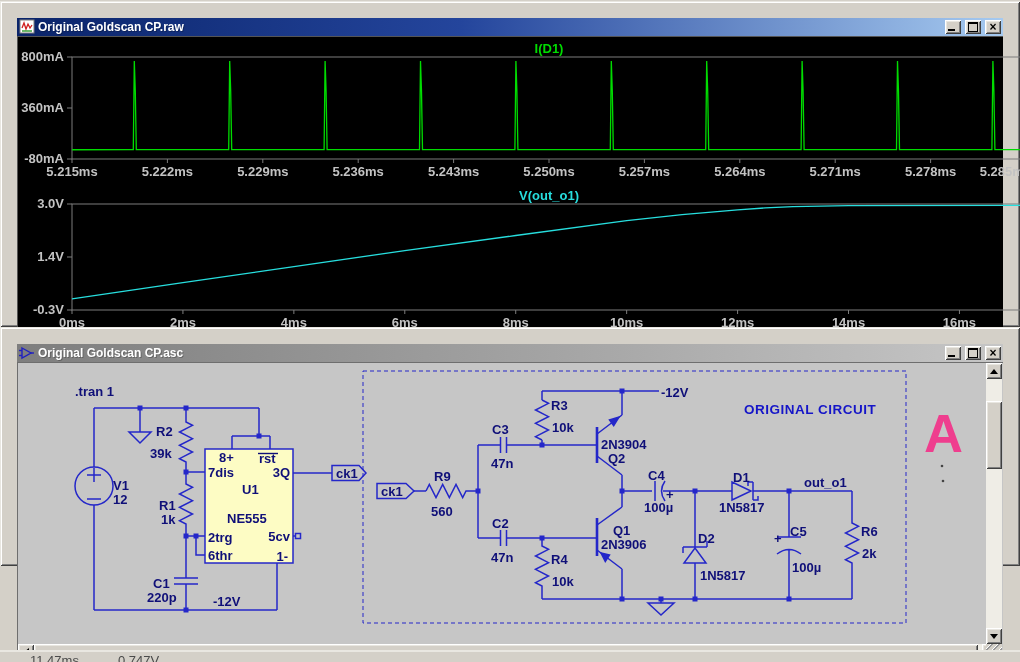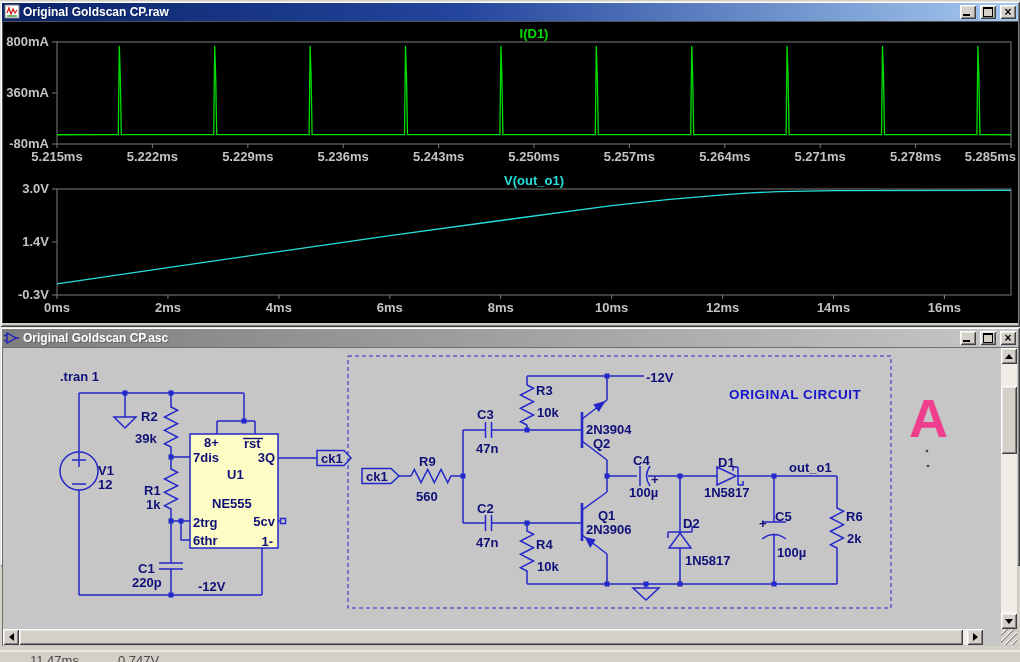--- a/index.html
+++ b/index.html
@@ -1,19 +1,19 @@
 <!DOCTYPE html>
 <html><head>
 <meta charset="utf-8">
 <style>
   html,body{margin:0;padding:0;}
   body{width:1020px;height:662px;position:relative;background:#d4d0c8;overflow:hidden;
        font-family:"Liberation Sans",sans-serif;}
   .window{position:absolute;left:0;width:1020px;background:#d4d0c8;box-sizing:border-box;
-          padding:2px;
+          padding:17px;
           box-shadow:inset 1px 1px 0 #e8e6e0,inset -1px -1px 0 #404040,
                      inset 2px 2px 0 #fff,inset -2px -2px 0 #808080;}
   #win-raw{top:1px;height:326px;}
   #win-asc{top:327px;height:239px;}
   .titlebar{height:18px;display:flex;align-items:center;padding:0 2px;gap:3px;}
   .titlebar.active{background:linear-gradient(90deg,#0a246a 0%,#24459c 45%,#a6caf0 100%);}
   .titlebar.inactive{background:linear-gradient(90deg,#7e7e7e 0%,#a8a8a8 60%,#c6c6c6 100%);}
   .title-text{font-weight:bold;font-size:12px;color:#fff;flex:1;white-space:nowrap;
               text-shadow:1px 1px 0 rgba(0,0,0,.25);}
   .tb-btn{width:16px;height:14px;background:#d4d0c8;margin-left:1px;flex:none;

